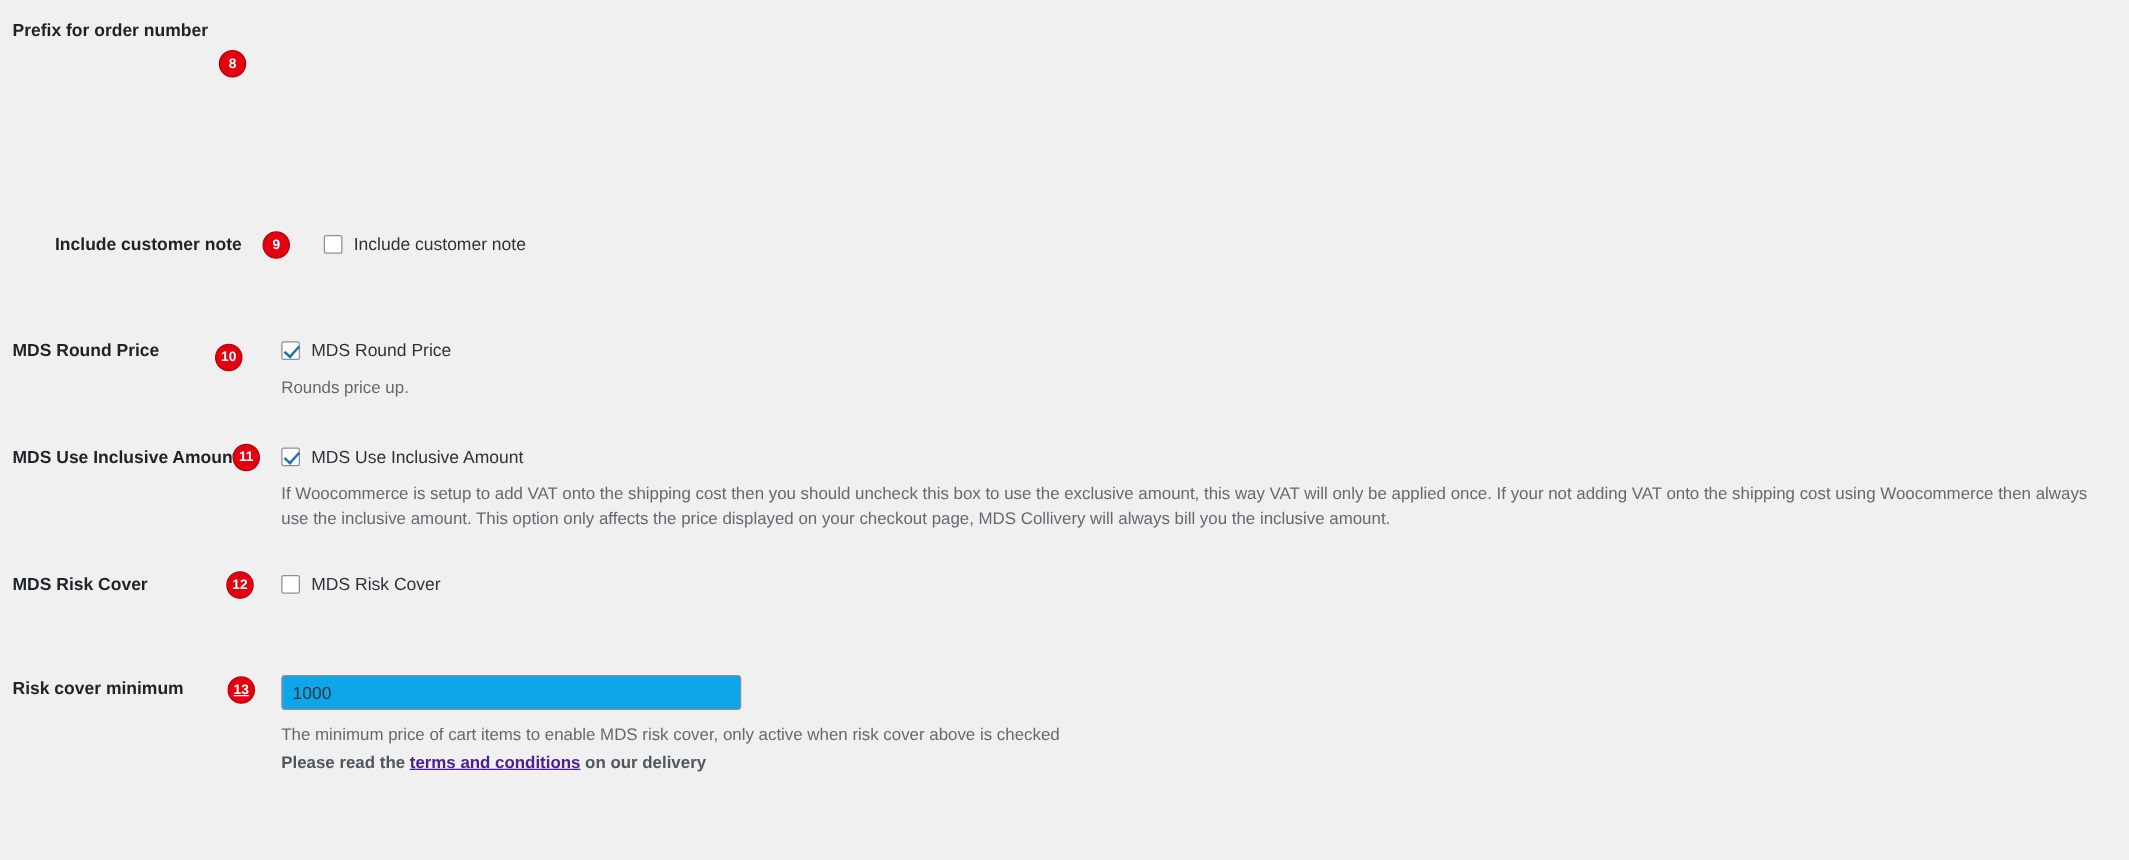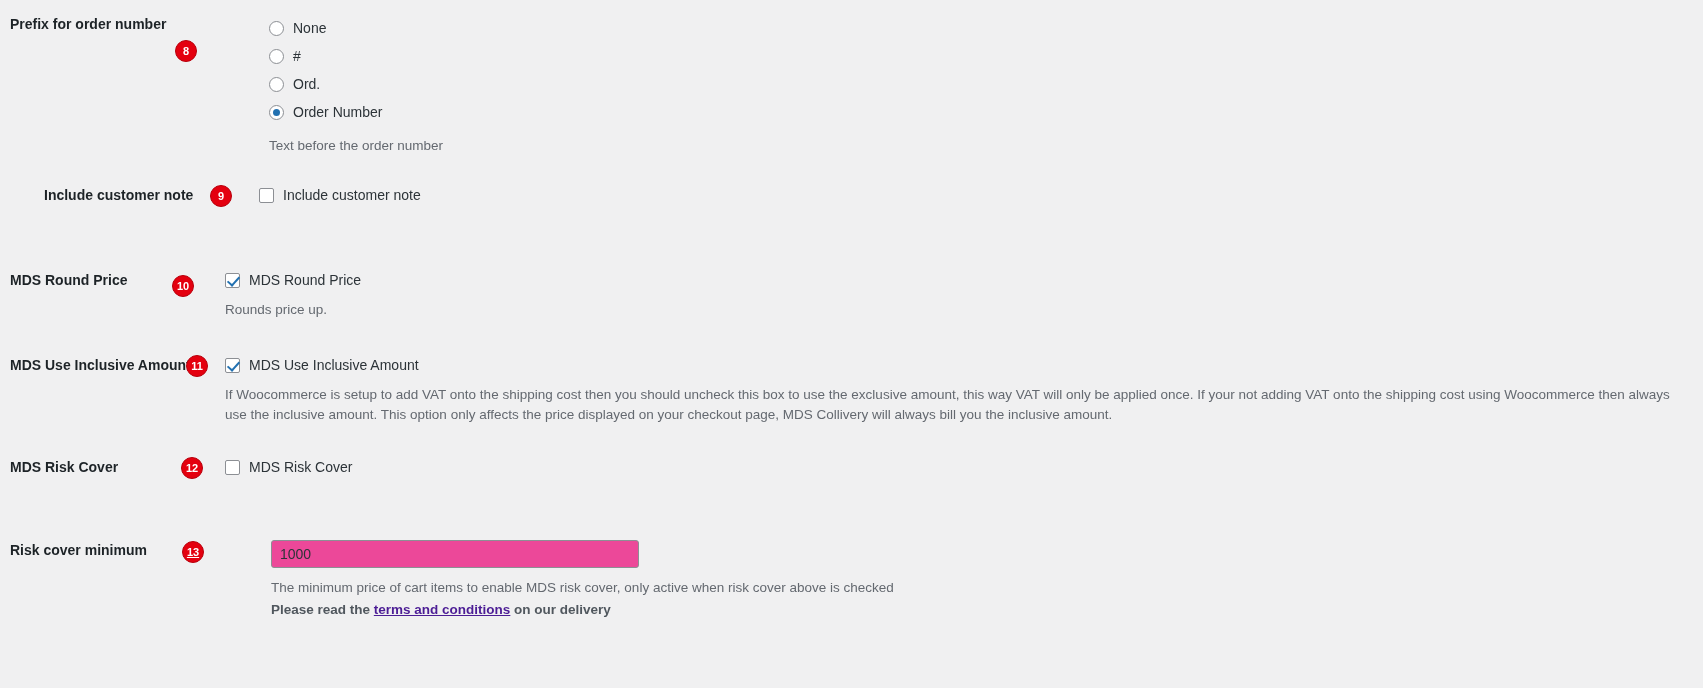--- a/index.html
+++ b/index.html
@@ -149,72 +149,53 @@
     text-decoration: underline;
     font-weight: bold;
   }
 
   .text-input {
     width: 368px;
     height: 28px;
     padding: 3px 8px;
     border: 1px solid #8c8f94;
     border-radius: 3px;
-    background: #ec4899;
+    background: #0ea5e9;
     font-size: 14px;
     color: #2c3338;
     font-family: "Liberation Sans", sans-serif;
     box-shadow: 0 0 0 transparent;
     outline: none;
   }
 
   
   #row-prefix   { position: absolute; top: 14px;  left: 0; right: 0; gap: 44px; }
   #row-note     { position: absolute; top: 185px; left: 0; right: 0; padding-left: 34px; }
   #row-round    { position: absolute; top: 270px; left: 0; right: 0; }
   #row-incl     { position: absolute; top: 355px; left: 0; right: 0; }
   #row-risk     { position: absolute; top: 457px; left: 0; right: 0; }
-  #row-min      { position: absolute; top: 540px; left: 0; right: 16px; gap: 46px; }
+  #row-min      { position: absolute; top: 540px; left: 0; right: 16px; }
 
   #row-prefix .badge { left: 175px; top: 26px; }
   #row-note   .badge { left: 176px; top: 0px;  }
   #row-round  .badge { left: 172px; top: 5px;  }
   #row-incl   .badge { left: 186px; top: 0px;  }
   #row-risk   .badge { left: 181px; top: 0px;  }
   #row-min    .badge { left: 182px; top: 1px; text-decoration: underline;  }
 </style>
 </head>
 <body>
 
 <div>
 
   <div class="row" id="row-prefix">
     <div class="label-cell">
       <span class="label-text">Prefix for order number</span>
       <span class="badge">8</span>
     </div>
-    <div class="field-cell">
-      <label class="radio-line">
-        <span class="radio"></span>
-        <span class="radio-label">None</span>
-      </label>
-      <label class="radio-line">
-        <span class="radio"></span>
-        <span class="radio-label">#</span>
-      </label>
-      <label class="radio-line">
-        <span class="radio"></span>
-        <span class="radio-label">Ord.</span>
-      </label>
-      <label class="radio-line">
-        <span class="radio checked"></span>
-        <span class="radio-label">Order Number</span>
-      </label>
-      <div class="desc">Text before the order number</div>
-    </div>
   </div>
 
   <div class="row" id="row-note">
     <div class="label-cell">
       <span class="label-text">Include customer note</span>
       <span class="badge">9</span>
     </div>
     <div class="field-cell">
       <label class="check-line">
         <span class="checkbox"></span>

